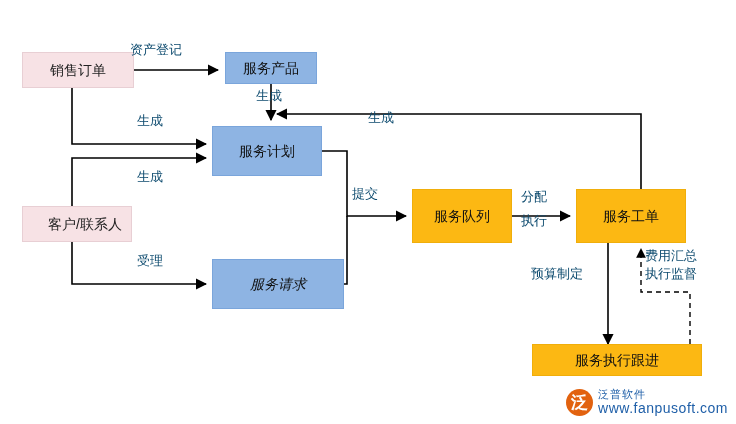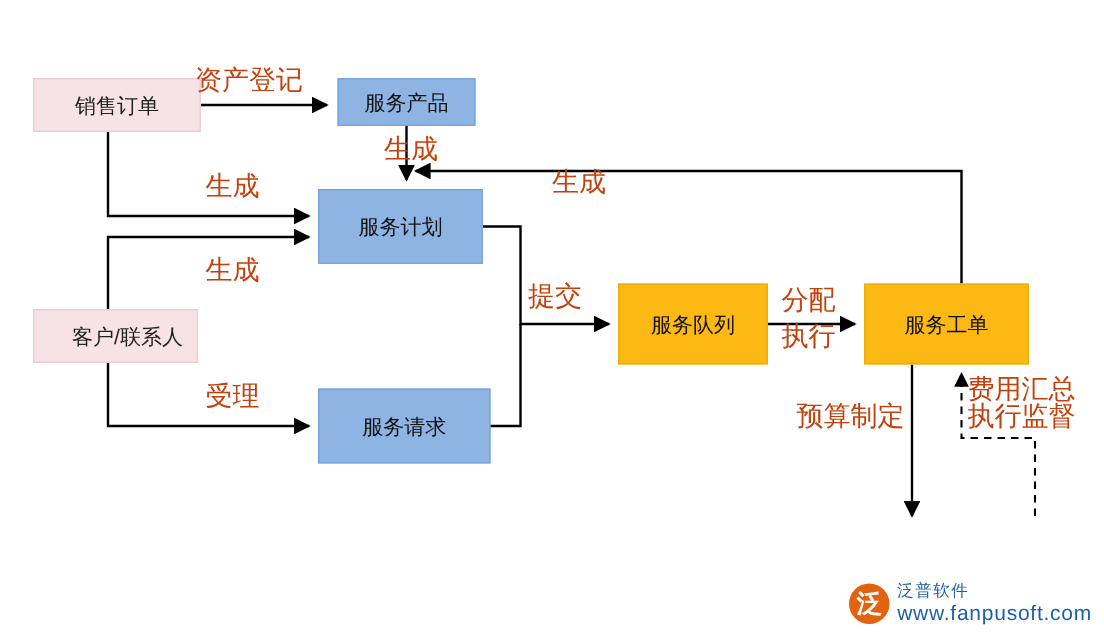--- a/index.html
+++ b/index.html
@@ -37,22 +37,22 @@
     border: 1px solid #7aa5db;
     color: #111;
   }
   .node.orange {
     background: #fcb813;
     border: 1px solid #f0ae0b;
     color: #111;
   }
   .label {
     position: absolute;
-    font-size: 18px;
-    color: #c2410c;
+    font-size: 13px;
+    color: #0c4a6e;
     white-space: nowrap;
     line-height: 1.25;
   }
   svg.edges {
     position: absolute;
     left: 0;
     top: 0;
     width: 736px;
     height: 424px;
     pointer-events: none;
@@ -143,28 +143,31 @@
     </div>
   <div class="node blue" style="left:225px; top:52px;  width:92px;  height:32px;">
       <span>服务产品</span>
     </div>
   <div class="node blue" style="left:212px; top:126px; width:110px; height:50px;text-align:center;">
       <span>服务计划</span>
     </div>
   <div class="node pink" style="left:22px;  top:206px; width:110px; height:36px;padding-left:16px;">
       <span>客户/联系人</span>
     </div>
-  <div class="node blue" style="left:212px; top:259px; width:115px; height:50px;">
+  <div class="node blue" style="left:212px; top:259px; width:132px; height:50px;font-style:italic;">
       <span>服务请求</span>
     </div>
   <div class="node orange" style="left:412px; top:189px; width:100px; height:54px;">
       <span>服务队列</span>
     </div>
   <div class="node orange" style="left:576px; top:189px; width:110px; height:54px;">
       <span>服务工单</span>
+    </div>
+  <div class="node orange" style="left:532px; top:344px; width:170px; height:32px;">
+      <span>服务执行跟进</span>
     </div>
 
   <div class="label" style="left:130px; top:42px;">资产登记</div>
   <div class="label" style="left:256px; top:88px;">生成</div>
   <div class="label" style="left:137px; top:113px;">生成</div>
   <div class="label" style="left:368px; top:110px;">生成</div>
   <div class="label" style="left:137px; top:169px;">生成</div>
   <div class="label" style="left:352px; top:186px;">提交</div>
   <div class="label" style="left:137px; top:253px;">受理</div>
   <div class="label" style="left:521px; top:189px;">分配</div>

